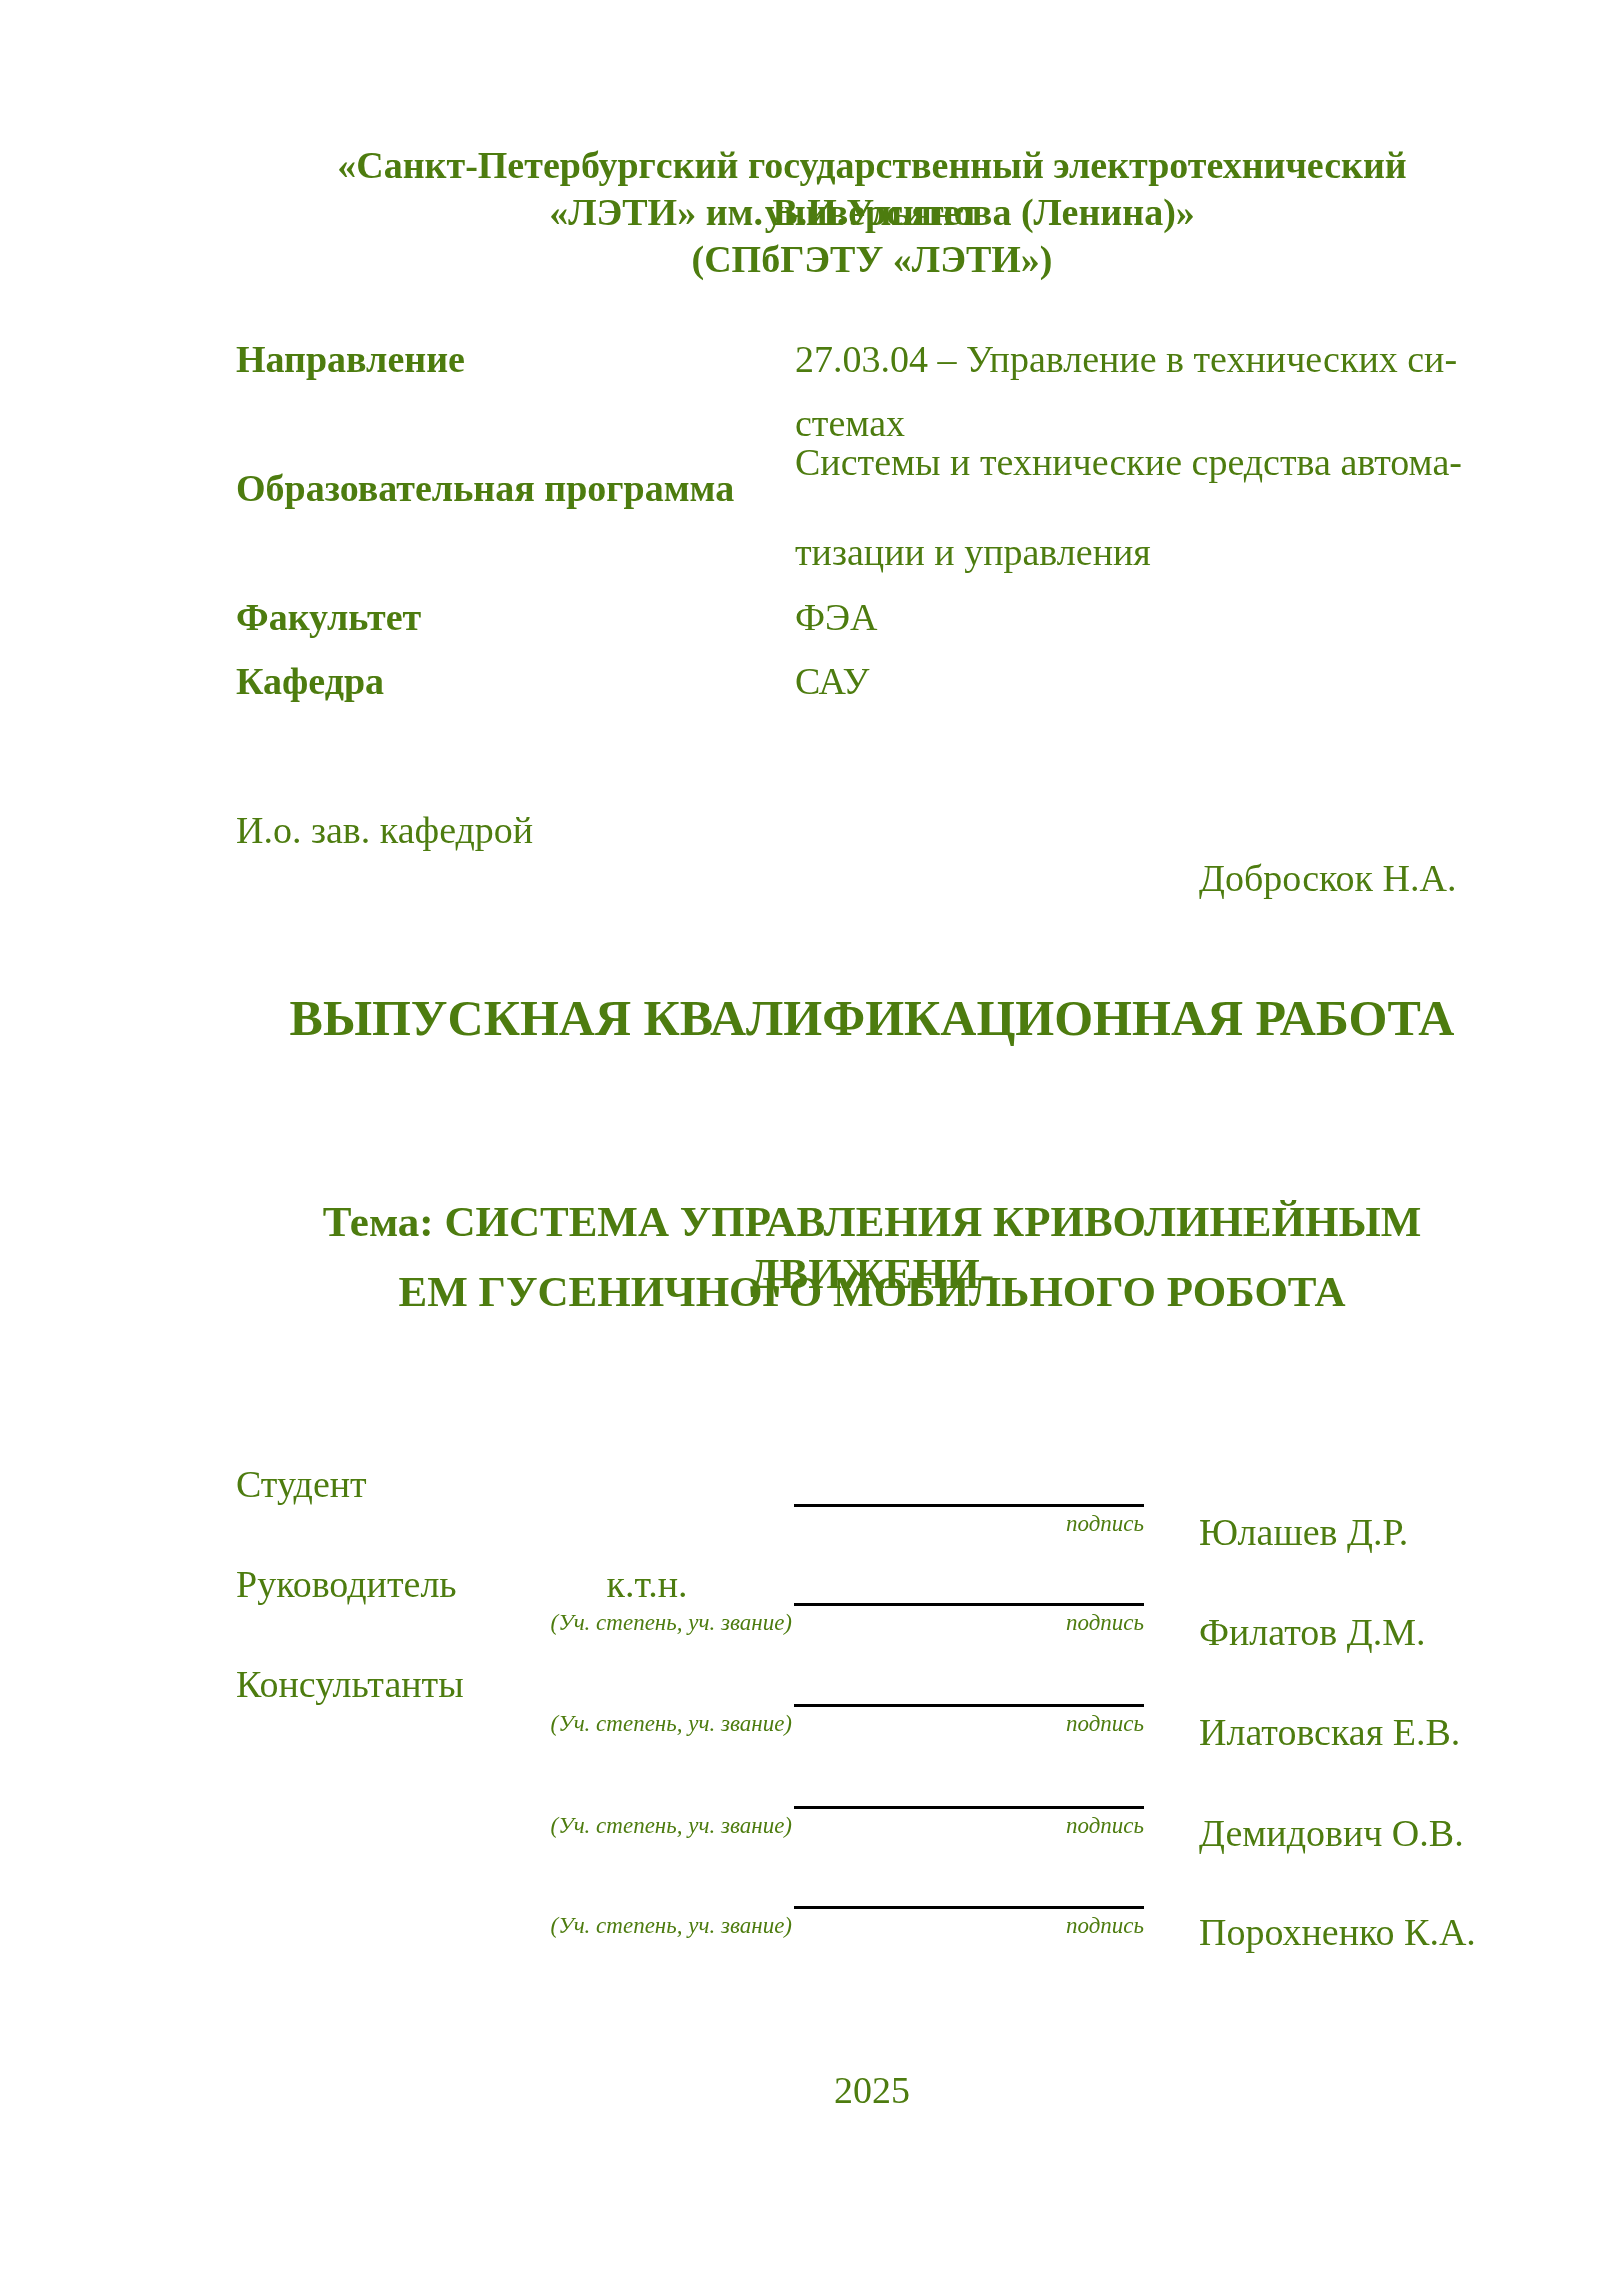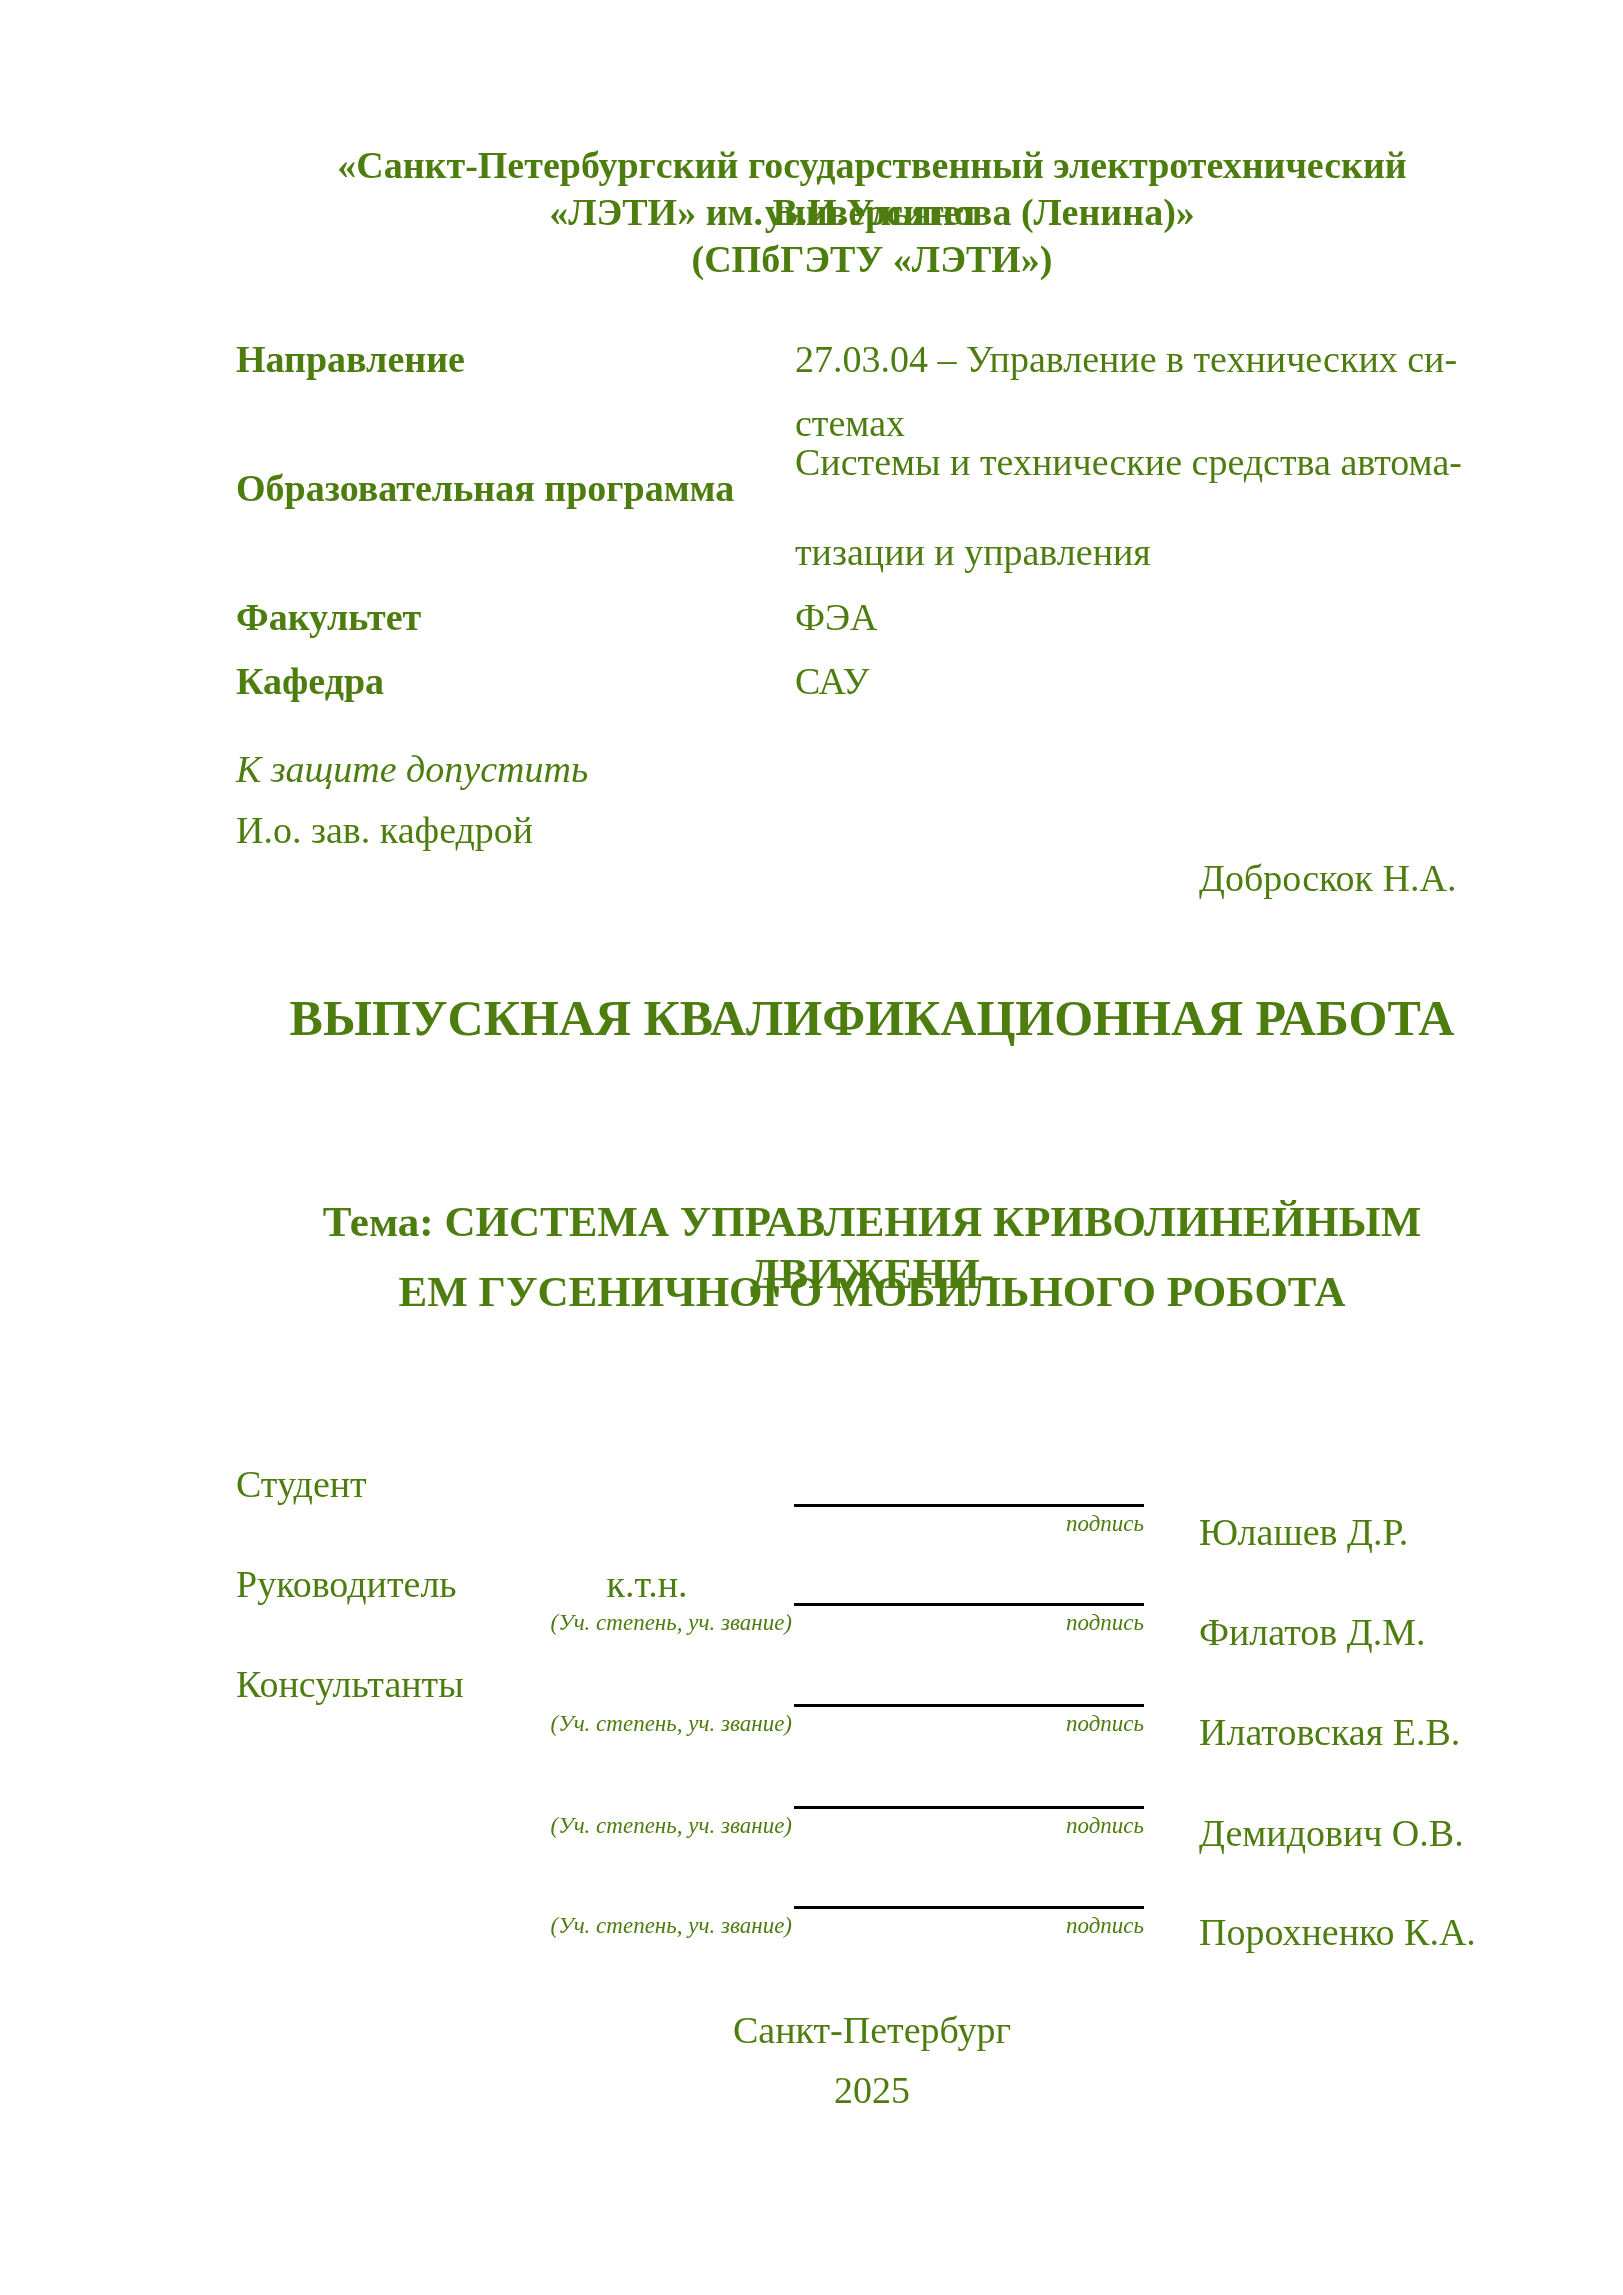--- a/index.html
+++ b/index.html
@@ -90,21 +90,20 @@
   <div class="t b lbl" style="top:465px">Образовательная программа</div>
   <div class="t val" style="top:439px">Системы и технические средства автома-</div>
   <div class="t val" style="top:529px">тизации и управления</div>
 
   <div class="t b lbl" style="top:594px">Факультет</div>
   <div class="t val" style="top:594px">ФЭА</div>
 
   <div class="t b lbl" style="top:658px">Кафедра</div>
   <div class="t val" style="top:658px">САУ</div>
 
-  <div class="t i lbl" style="top:746px">К защите допустить</div>
   <div class="t lbl" style="top:807px">И.о. зав. кафедрой</div>
   <div class="t name" style="top:807px">Доброскок Н.А.</div>
 
   <div class="t b ctr title-line" style="top:988px">ВЫПУСКНАЯ КВАЛИФИКАЦИОННАЯ РАБОТА</div>
 
   <div class="t b ctr tema-line" style="top:1266px">ЕМ ГУСЕНИЧНОГО МОБИЛЬНОГО РОБОТА</div>
   <div class="t b ctr tema-line" style="top:1196px">Тема: СИСТЕМА УПРАВЛЕНИЯ КРИВОЛИНЕЙНЫМ ДВИЖЕНИ-</div>
 
   <div class="t lbl" style="top:1461px">Студент</div>
   <div class="sig-line" style="top:1504px"></div>
@@ -127,17 +126,16 @@
   <div class="sig-line" style="top:1806px"></div>
   <div class="cap deg-box" style="top:1812px">(Уч. степень, уч. звание)</div>
   <div class="cap sig-cap-box" style="top:1812px">подпись</div>
   <div class="t name" style="top:1762px">Демидович О.В.</div>
 
   <div class="sig-line" style="top:1906px"></div>
   <div class="cap deg-box" style="top:1912px">(Уч. степень, уч. звание)</div>
   <div class="cap sig-cap-box" style="top:1912px">подпись</div>
   <div class="t name" style="top:1861px">Порохненко К.А.</div>
 
-  <div class="t ctr" style="top:2007px">Санкт-Петербург</div>
   <div class="t ctr" style="top:2067px">2025</div>
 
 </div>
 
 
 </body></html>

